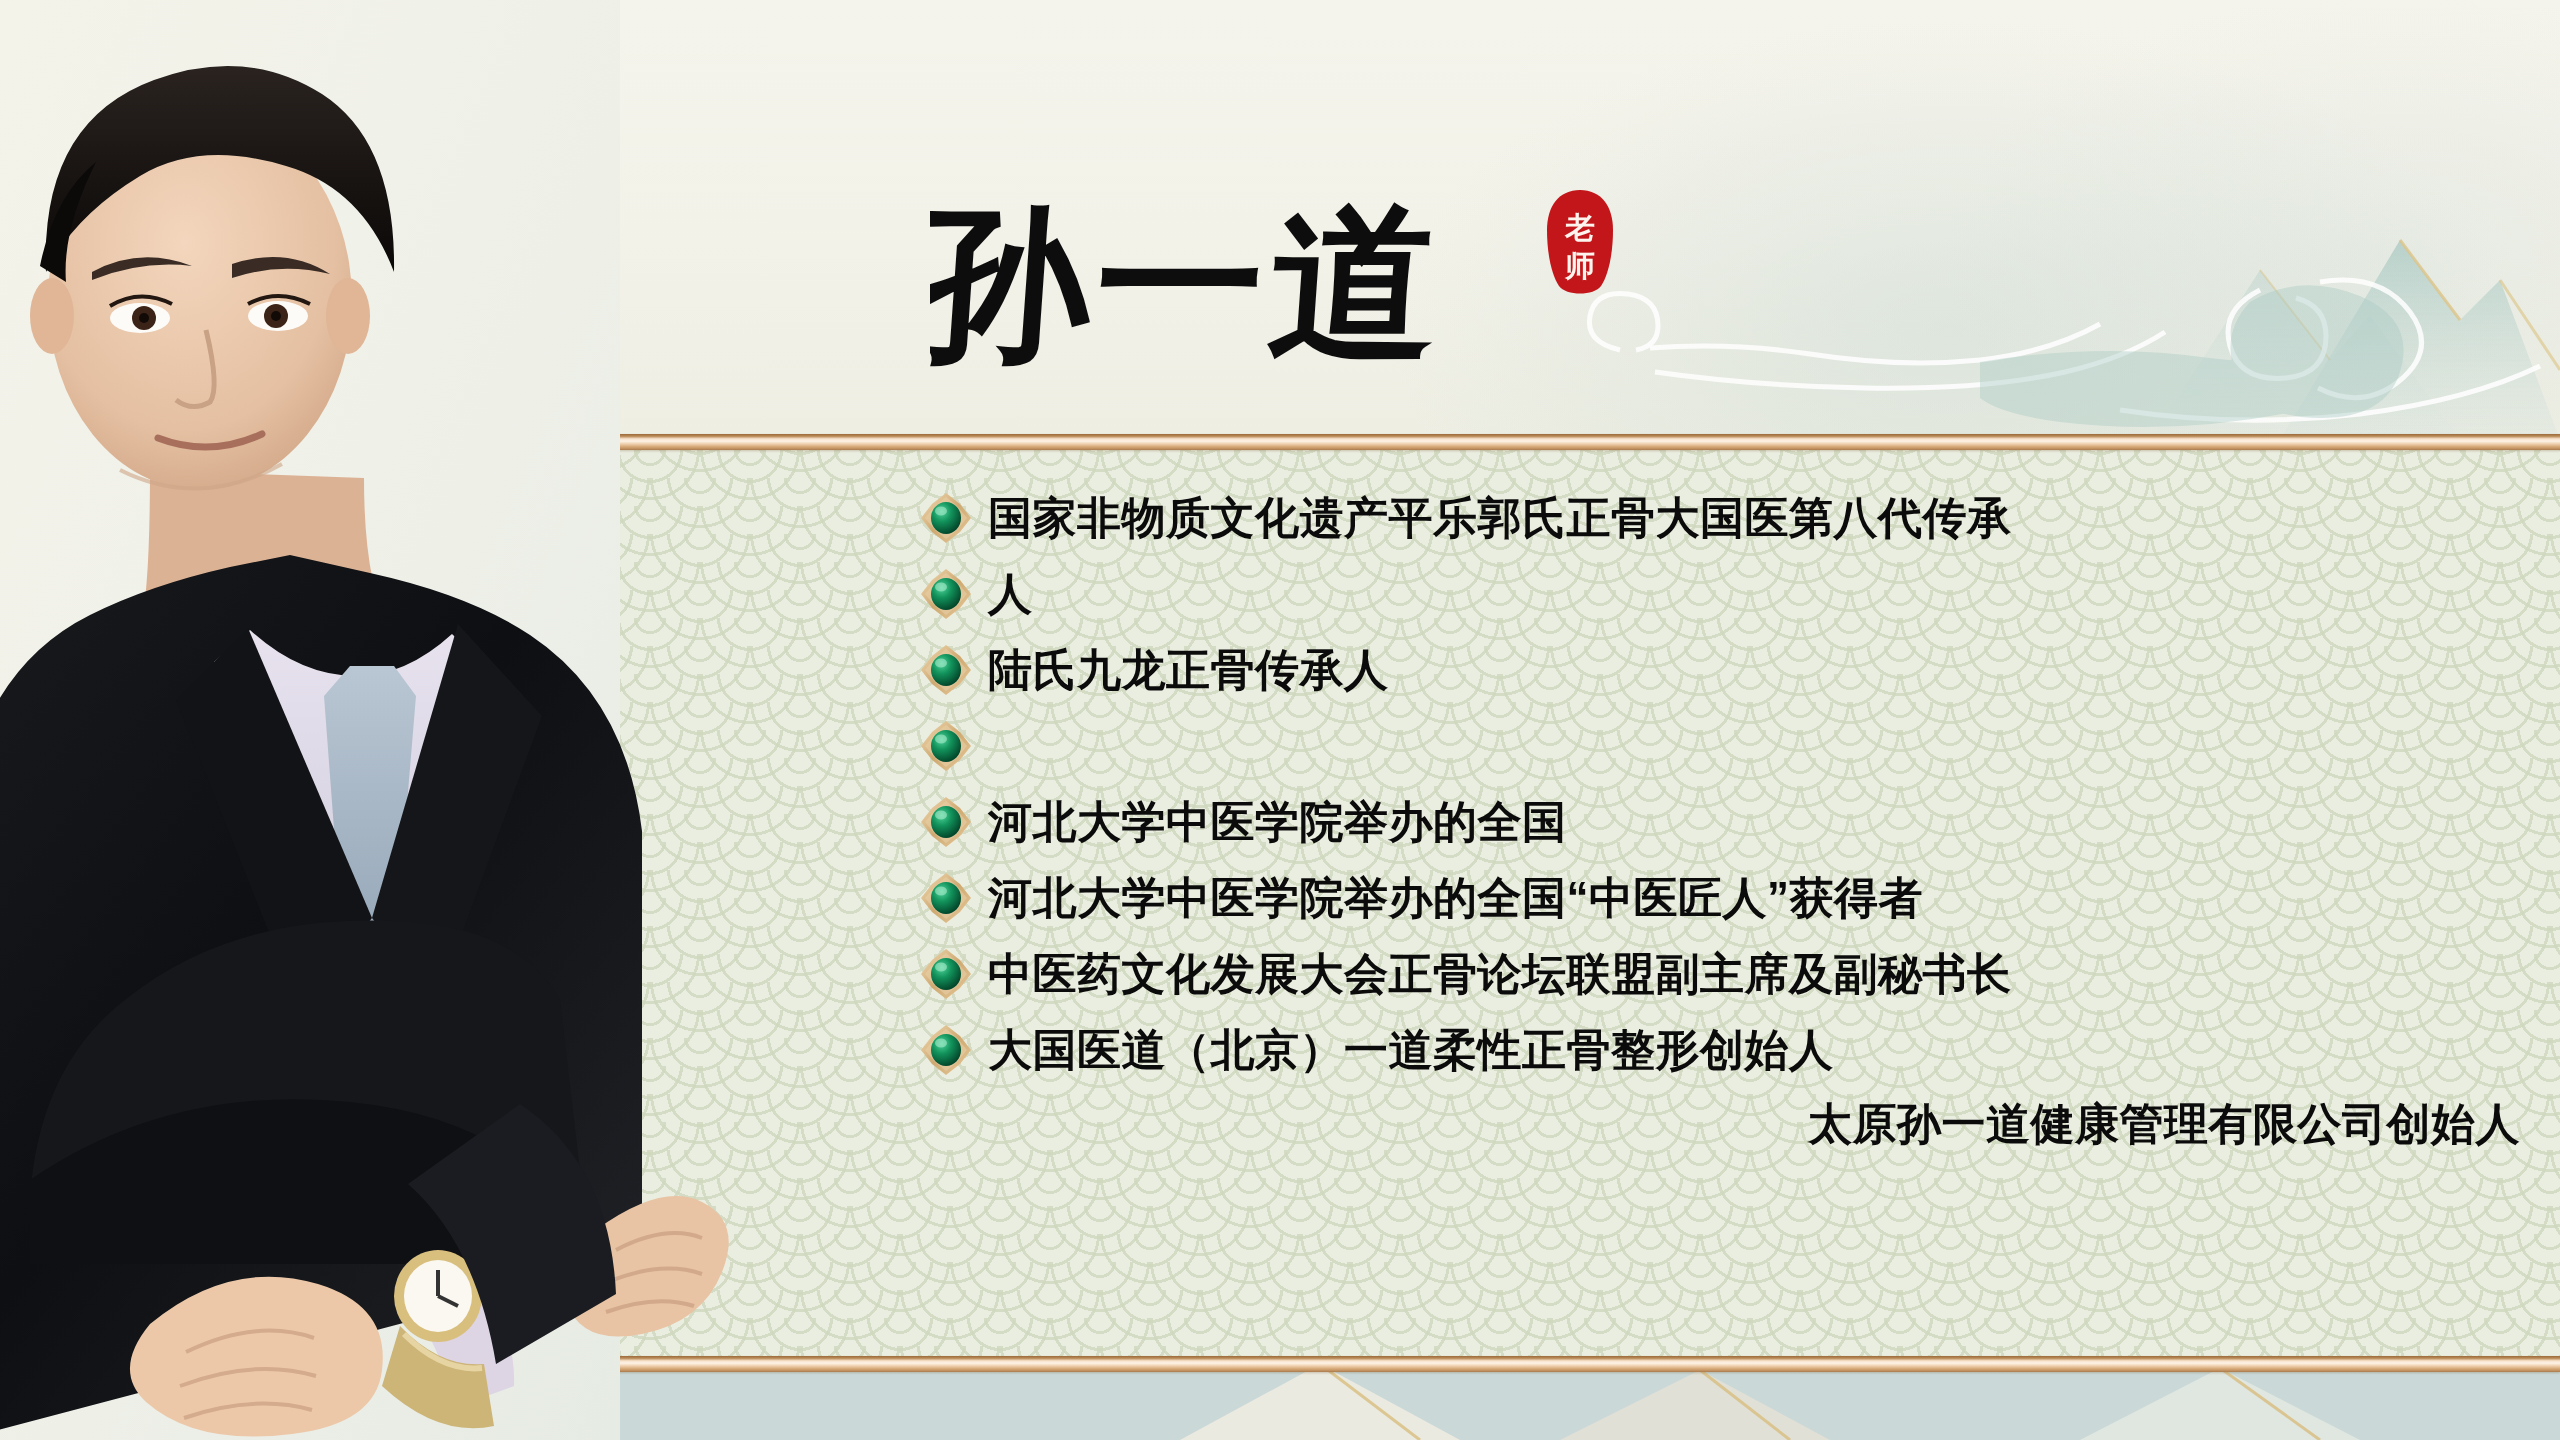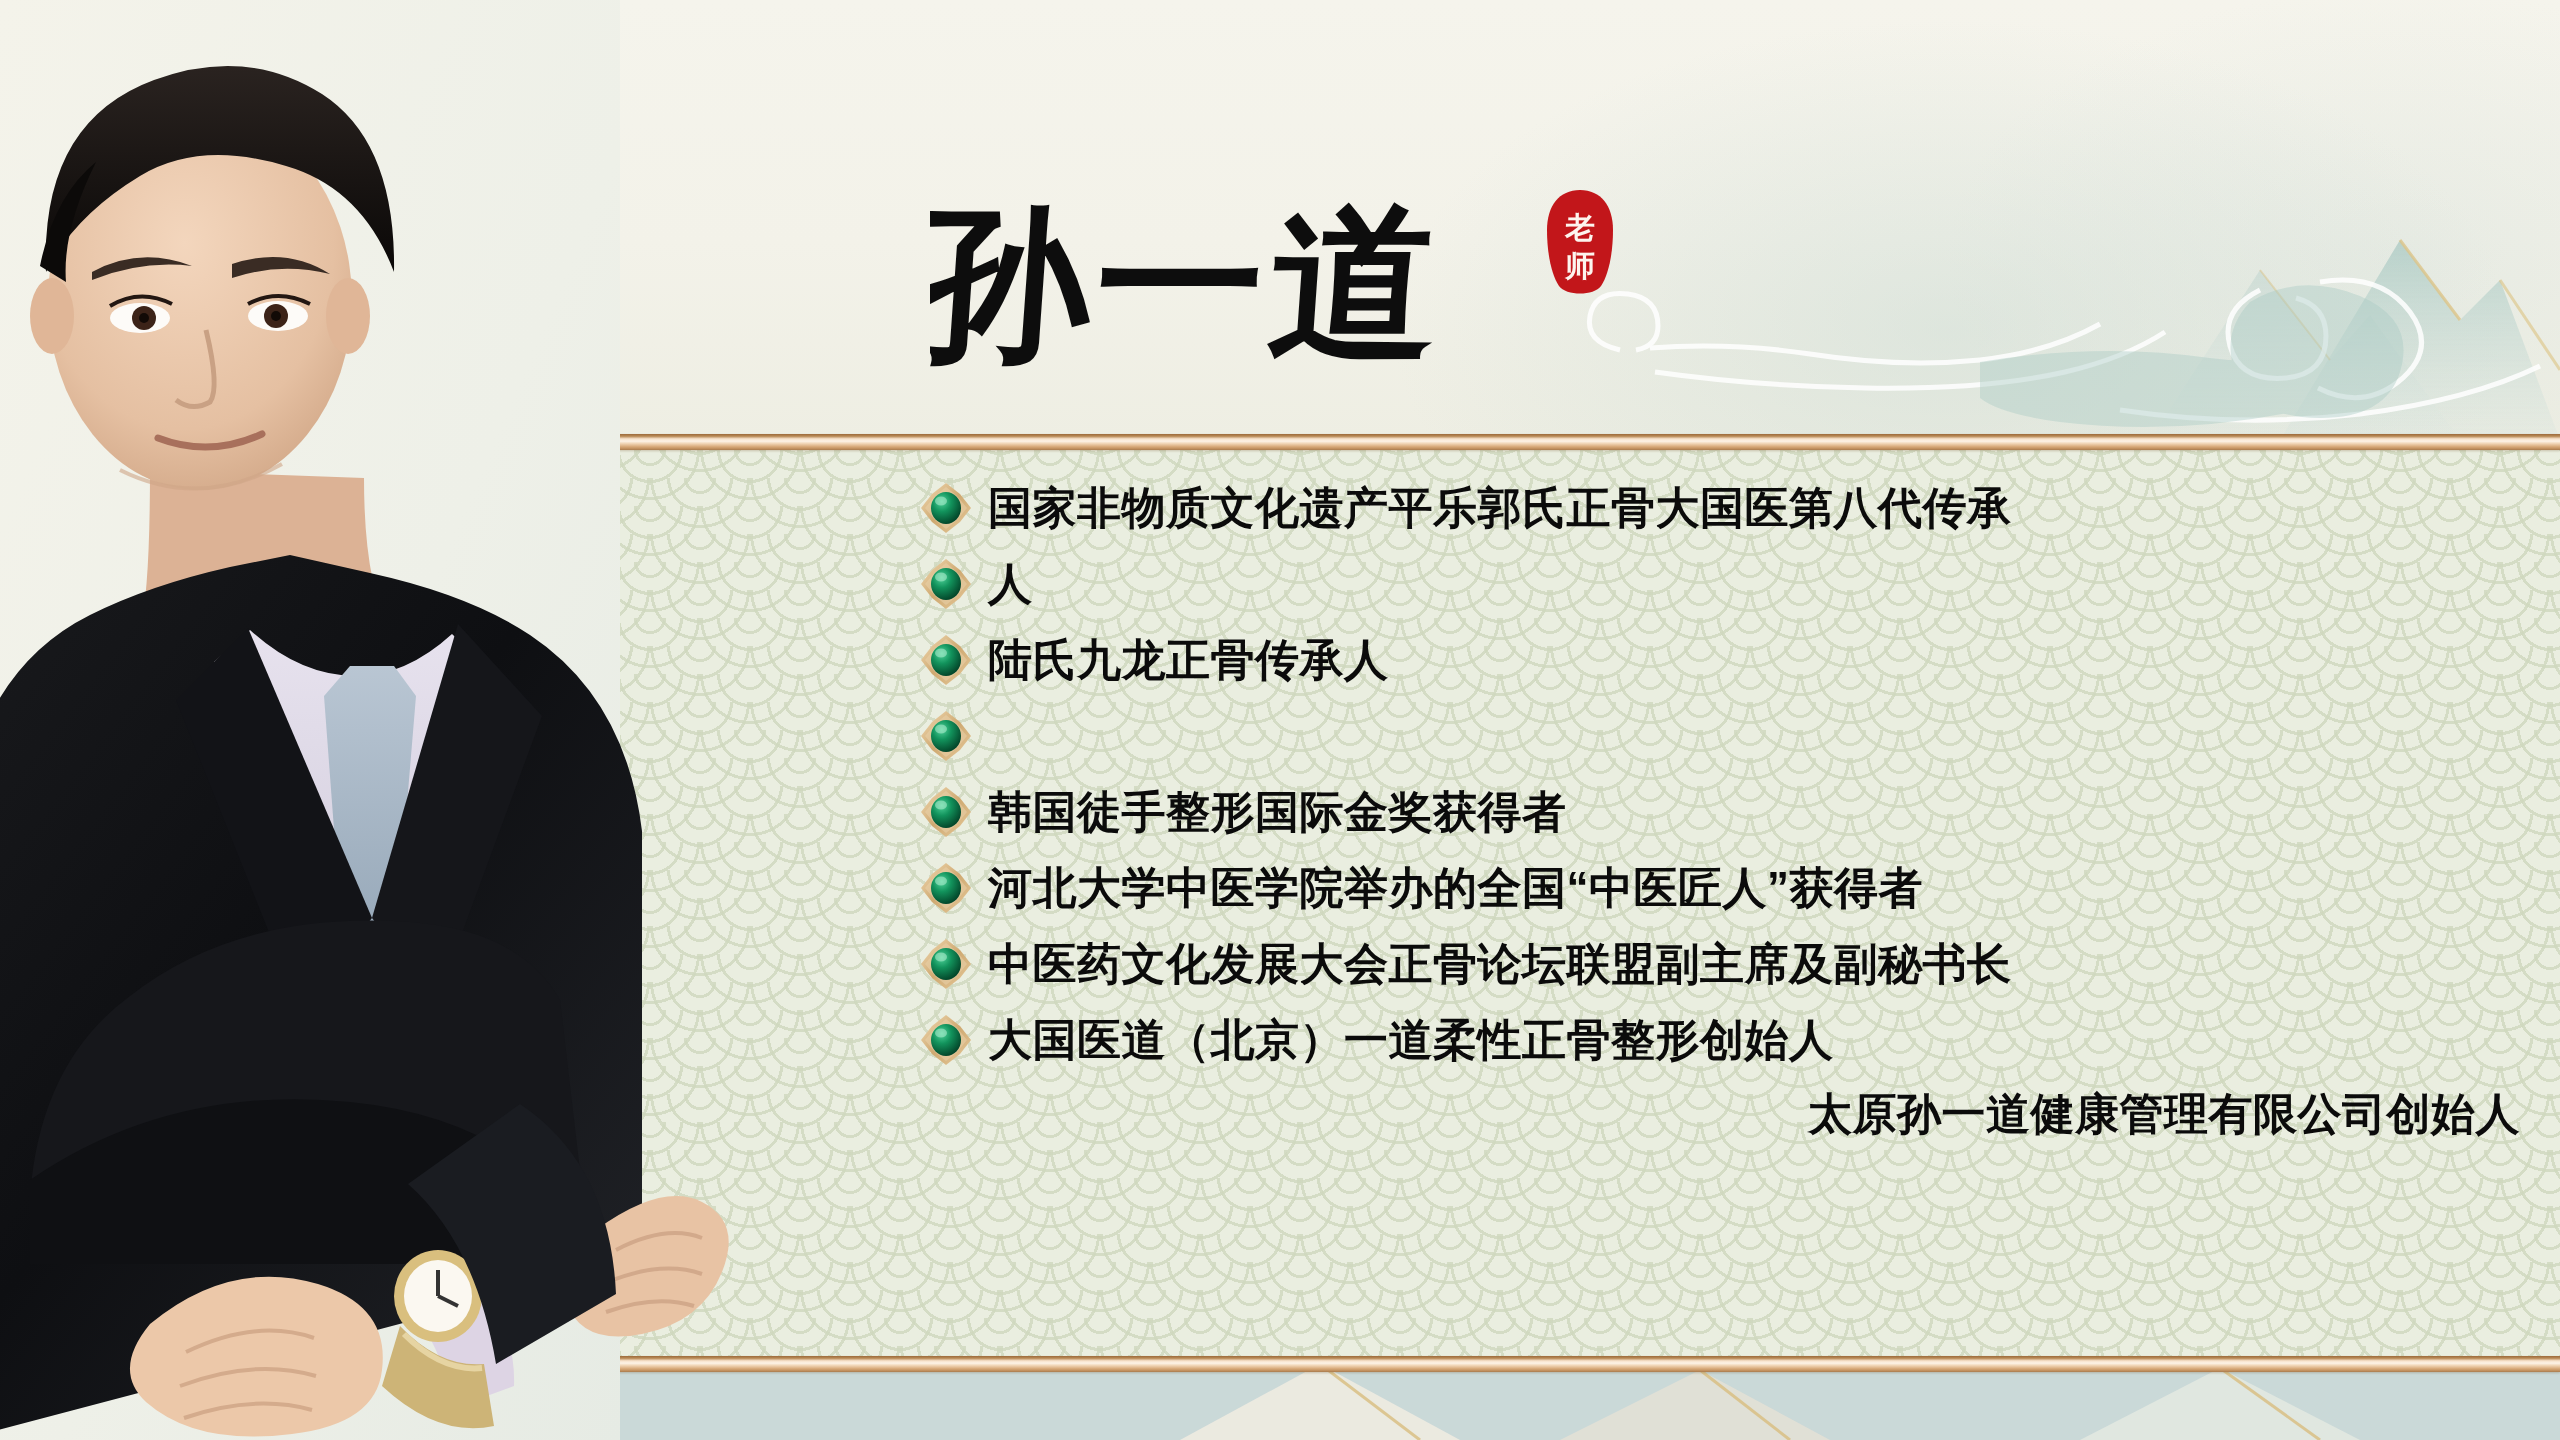--- a/index.html
+++ b/index.html
@@ -86,21 +86,21 @@
   }
   .calli{
     position:absolute;left:0;top:0;width:640px;height:230px;
   }
   .seal{
     position:absolute;left:613px;top:18px;width:74px;height:110px;
   }
 
   
   .cred-list{
-    position:absolute;left:920px;top:470px;width:1600px;z-index:7;
+    position:absolute;left:920px;top:480px;width:1600px;z-index:7;
   }
   .cred-row{
     display:flex;align-items:center;height:76px;
   }
   .cred-row.nogap{height:72px;justify-content:flex-end;}
   .bullet{
     flex:0 0 auto;width:52px;height:52px;margin-right:16px;position:relative;
   }
   .bullet.hidden{visibility:hidden;}
   .cred-text{
@@ -255,21 +255,21 @@
 
     <div class="cred-row">
       <span class="bullet">
         <svg viewBox="0 0 52 52" width="52" height="52">
           <path d="M26 1 L40 12 L51 26 L40 40 L26 51 L12 40 L1 26 L12 12 Z" fill="url(#gold1)"></path>
           <path d="M26 5 L37 14 L47 26 L37 38 L26 47 L15 38 L5 26 L15 14 Z" fill="#e9d2ab" opacity=".55"></path>
           <ellipse cx="26" cy="26" rx="15" ry="16" fill="url(#gem1)"></ellipse>
           <ellipse cx="21" cy="19" rx="6" ry="4.5" fill="#b7f0d3" opacity=".55"></ellipse>
         </svg>
       </span>
-      <span class="cred-text">韩国徒手整形国际金奖获得者</span>
+      <span class="cred-text">河北大学中医学院举办的全国</span>
     </div>
 
     <div class="cred-row">
       <span class="bullet">
         <svg viewBox="0 0 52 52" width="52" height="52">
           <path d="M26 1 L40 12 L51 26 L40 40 L26 51 L12 40 L1 26 L12 12 Z" fill="url(#gold1)"></path>
           <path d="M26 5 L37 14 L47 26 L37 38 L26 47 L15 38 L5 26 L15 14 Z" fill="#e9d2ab" opacity=".55"></path>
           <ellipse cx="26" cy="26" rx="15" ry="16" fill="url(#gem1)"></ellipse>
           <ellipse cx="21" cy="19" rx="6" ry="4.5" fill="#b7f0d3" opacity=".55"></ellipse>
         </svg>

